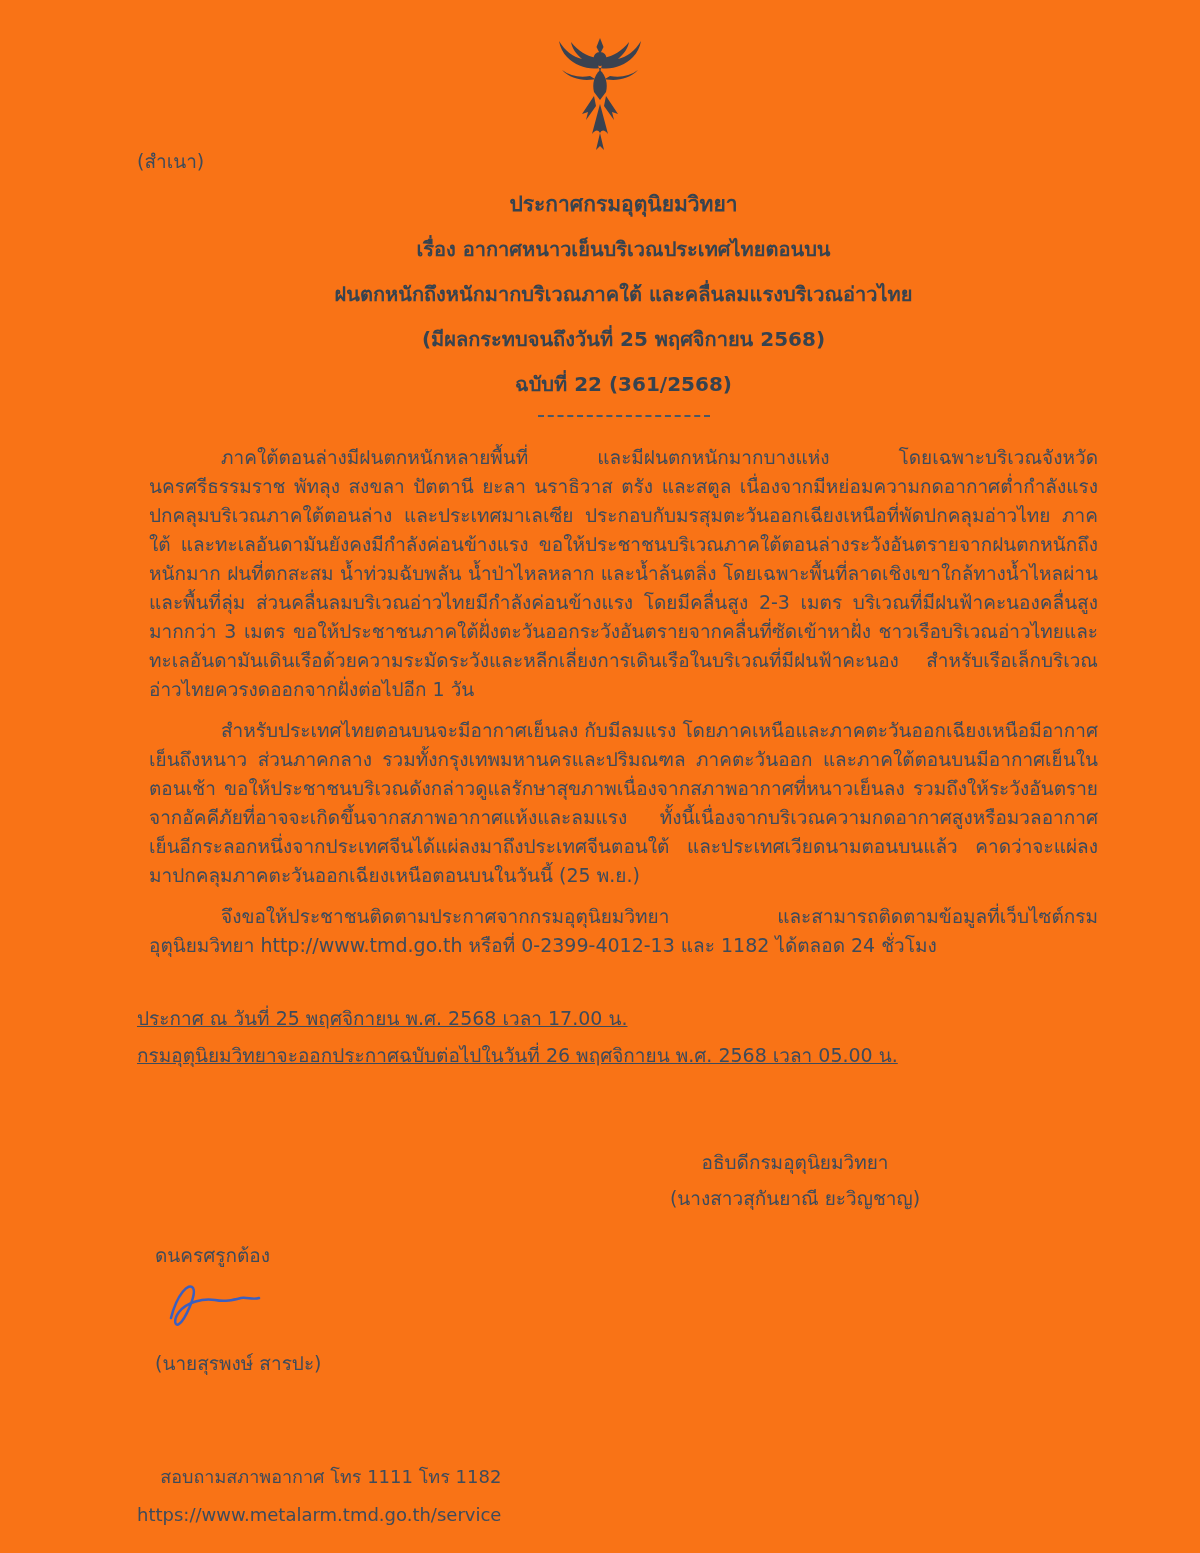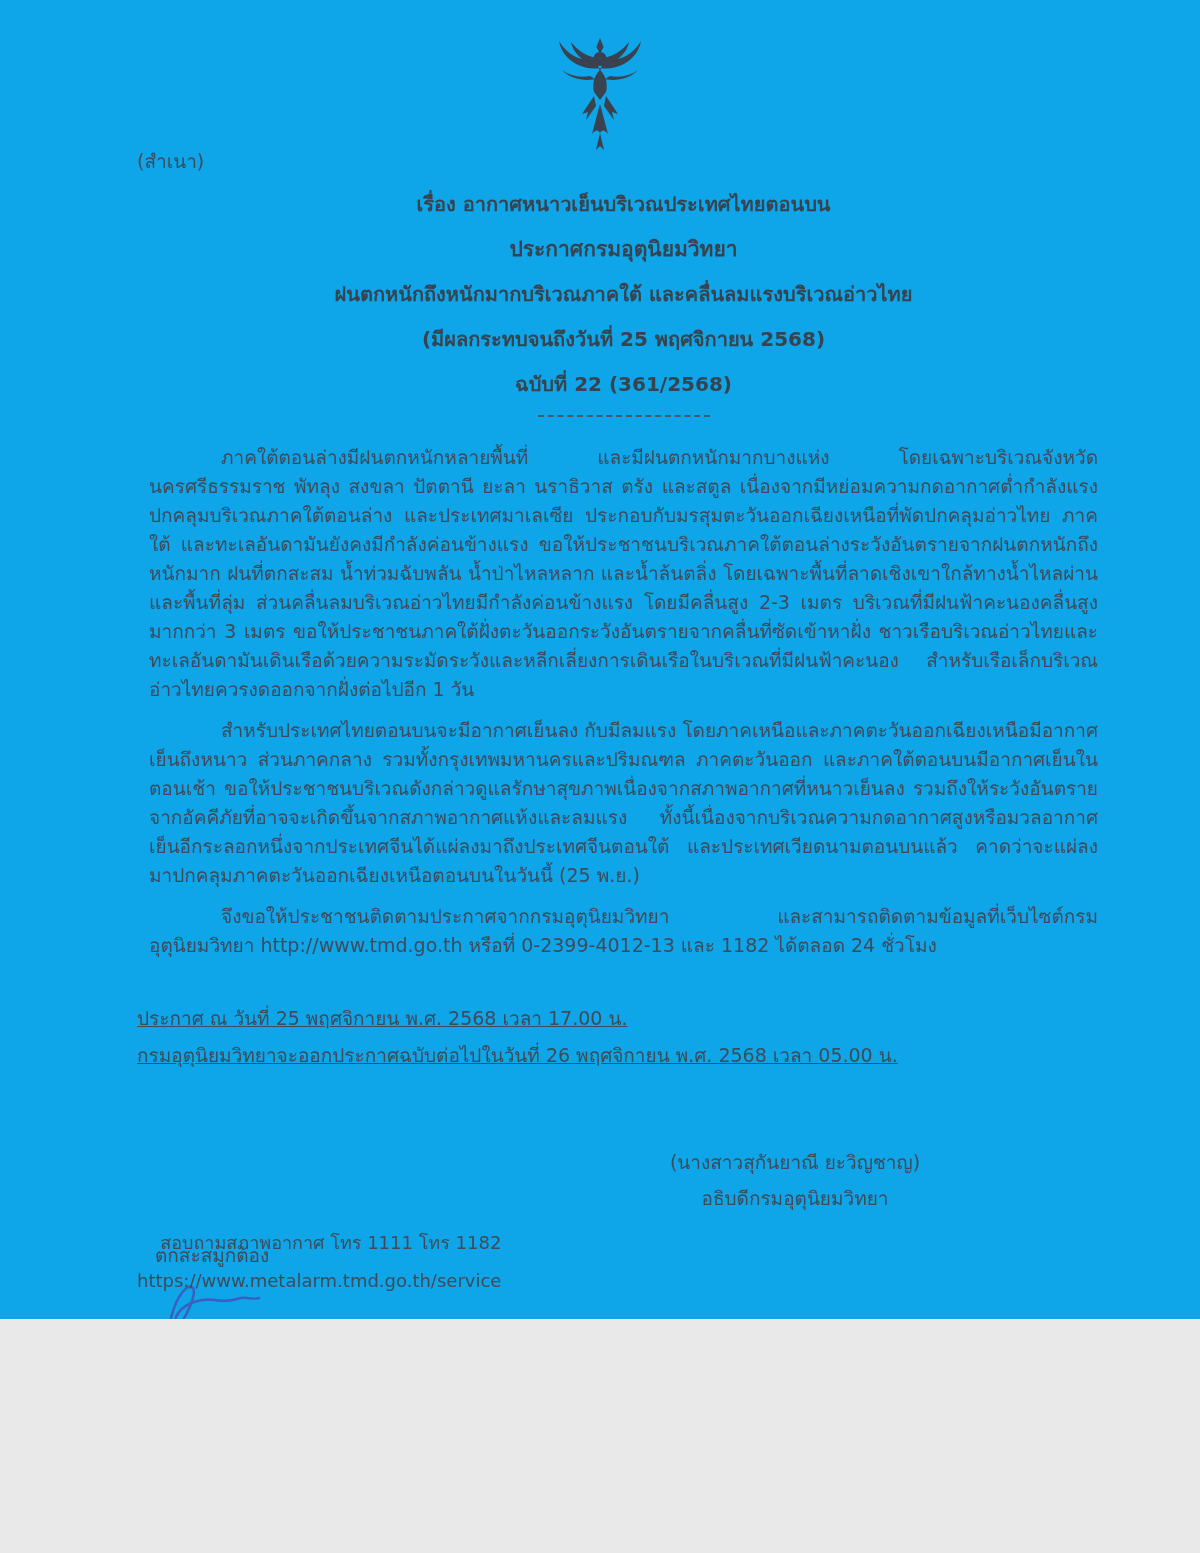--- a/index.html
+++ b/index.html
@@ -1,21 +1,21 @@
 <!DOCTYPE html>
 <html><head>
 <meta charset="utf-8">
 <style>
   html, body { margin: 0; padding: 0; background: #e9e9e9; }
   .page {
     position: relative;
     width: 1200px;
-    height: 1319px;
+    height: 1553px;
     margin: 0 auto;
-    background: #0ea5e9;
+    background: #f97316;
     color: #3e4b5b;
     font-family: "DejaVu Sans", "Liberation Sans", sans-serif;
     overflow: hidden;
   }
   .content { padding: 0 90px 0 137px; }
 
   .emblem-wrap { width: 96px; margin: 38px auto 0 auto; text-align: center; }
 
   .copy-label {
     position: absolute;
@@ -102,46 +102,46 @@
         <path d="M48 95 L44 112 L48 108 L52 112 Z"></path>
       </g>
     </svg>
   </div>
 
   <div class="copy-label">(สำเนา)</div>
 
   <div class="content">
 
     <div class="title-block">
+      <div class="title-line main">ประกาศกรมอุตุนิยมวิทยา</div>
       <div class="title-line">เรื่อง อากาศหนาวเย็นบริเวณประเทศไทยตอนบน</div>
-      <div class="title-line main">ประกาศกรมอุตุนิยมวิทยา</div>
       <div class="title-line">ฝนตกหนักถึงหนักมากบริเวณภาคใต้ และคลื่นลมแรงบริเวณอ่าวไทย</div>
       <div class="title-line">(มีผลกระทบจนถึงวันที่ 25 พฤศจิกายน 2568)</div>
       <div class="title-line">ฉบับที่ 22 (361/2568)</div>
       <div class="divider"></div>
     </div>
 
     <div class="body-text">
       <p class="paragraph">ภาคใต้ตอนล่างมีฝนตกหนักหลายพื้นที่ และมีฝนตกหนักมากบางแห่ง โดยเฉพาะบริเวณจังหวัดนครศรีธรรมราช พัทลุง สงขลา ปัตตานี ยะลา นราธิวาส ตรัง และสตูล เนื่องจากมีหย่อมความกดอากาศต่ำกำลังแรงปกคลุมบริเวณภาคใต้ตอนล่าง และประเทศมาเลเซีย ประกอบกับมรสุมตะวันออกเฉียงเหนือที่พัดปกคลุมอ่าวไทย ภาคใต้ และทะเลอันดามันยังคงมีกำลังค่อนข้างแรง ขอให้ประชาชนบริเวณภาคใต้ตอนล่างระวังอันตรายจากฝนตกหนักถึงหนักมาก ฝนที่ตกสะสม น้ำท่วมฉับพลัน น้ำป่าไหลหลาก และน้ำล้นตลิ่ง โดยเฉพาะพื้นที่ลาดเชิงเขาใกล้ทางน้ำไหลผ่านและพื้นที่ลุ่ม ส่วนคลื่นลมบริเวณอ่าวไทยมีกำลังค่อนข้างแรง โดยมีคลื่นสูง 2-3 เมตร บริเวณที่มีฝนฟ้าคะนองคลื่นสูงมากกว่า 3 เมตร ขอให้ประชาชนภาคใต้ฝั่งตะวันออกระวังอันตรายจากคลื่นที่ซัดเข้าหาฝั่ง ชาวเรือบริเวณอ่าวไทยและทะเลอันดามันเดินเรือด้วยความระมัดระวังและหลีกเลี่ยงการเดินเรือในบริเวณที่มีฝนฟ้าคะนอง สำหรับเรือเล็กบริเวณอ่าวไทยควรงดออกจากฝั่งต่อไปอีก 1 วัน</p>
       <p class="paragraph">สำหรับประเทศไทยตอนบนจะมีอากาศเย็นลง กับมีลมแรง โดยภาคเหนือและภาคตะวันออกเฉียงเหนือมีอากาศเย็นถึงหนาว ส่วนภาคกลาง รวมทั้งกรุงเทพมหานครและปริมณฑล ภาคตะวันออก และภาคใต้ตอนบนมีอากาศเย็นในตอนเช้า ขอให้ประชาชนบริเวณดังกล่าวดูแลรักษาสุขภาพเนื่องจากสภาพอากาศที่หนาวเย็นลง รวมถึงให้ระวังอันตรายจากอัคคีภัยที่อาจจะเกิดขึ้นจากสภาพอากาศแห้งและลมแรง ทั้งนี้เนื่องจากบริเวณความกดอากาศสูงหรือมวลอากาศเย็นอีกระลอกหนึ่งจากประเทศจีนได้แผ่ลงมาถึงประเทศจีนตอนใต้ และประเทศเวียดนามตอนบนแล้ว คาดว่าจะแผ่ลงมาปกคลุมภาคตะวันออกเฉียงเหนือตอนบนในวันนี้ (25 พ.ย.)</p>
       <p class="paragraph">จึงขอให้ประชาชนติดตามประกาศจากกรมอุตุนิยมวิทยา และสามารถติดตามข้อมูลที่เว็บไซต์กรมอุตุนิยมวิทยา http://www.tmd.go.th หรือที่ 0-2399-4012-13 และ 1182 ได้ตลอด 24 ชั่วโมง</p>
     </div>
 
     <div class="issued-block">
       <div>ประกาศ ณ วันที่ 25 พฤศจิกายน พ.ศ. 2568 เวลา 17.00 น.</div>
       <div>กรมอุตุนิยมวิทยาจะออกประกาศฉบับต่อไปในวันที่ 26 พฤศจิกายน พ.ศ. 2568 เวลา 05.00 น.</div>
     </div>
 
     <div class="sign-block">
+      <div>อธิบดีกรมอุตุนิยมวิทยา</div>
       <div>(นางสาวสุกันยาณี ยะวิญชาญ)</div>
-      <div>อธิบดีกรมอุตุนิยมวิทยา</div>
     </div>
 
     <div class="certify-block">
-      <div class="certify-label">ตกสะสมูกต้อง</div>
+      <div class="certify-label">ดนครศรูกต้อง</div>
       <div class="signature-wrap">
         <svg width="120" height="62" viewBox="0 0 120 62" aria-hidden="true">
           <path d="M8 44 C14 20 26 8 30 14 C34 20 22 46 16 50 C12 53 10 46 16 38 C24 28 40 24 52 26 C62 28 70 26 78 24 C84 23 90 26 96 24" fill="none" stroke="#3b5fc0" stroke-width="2.5" stroke-linecap="round"></path>
         </svg>
       </div>
       <div class="certifier-name">(นายสุรพงษ์ สารปะ)</div>
     </div>
 
   </div>
 

